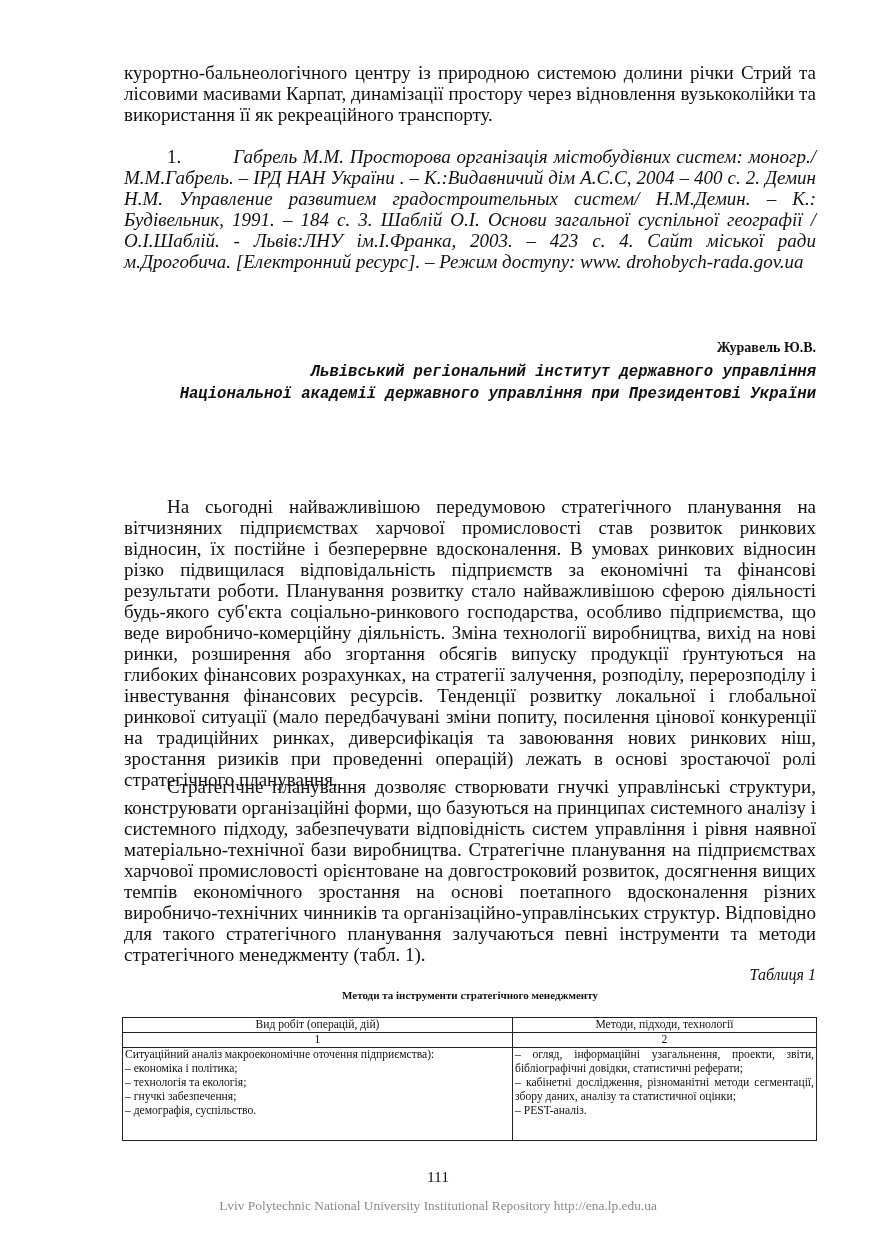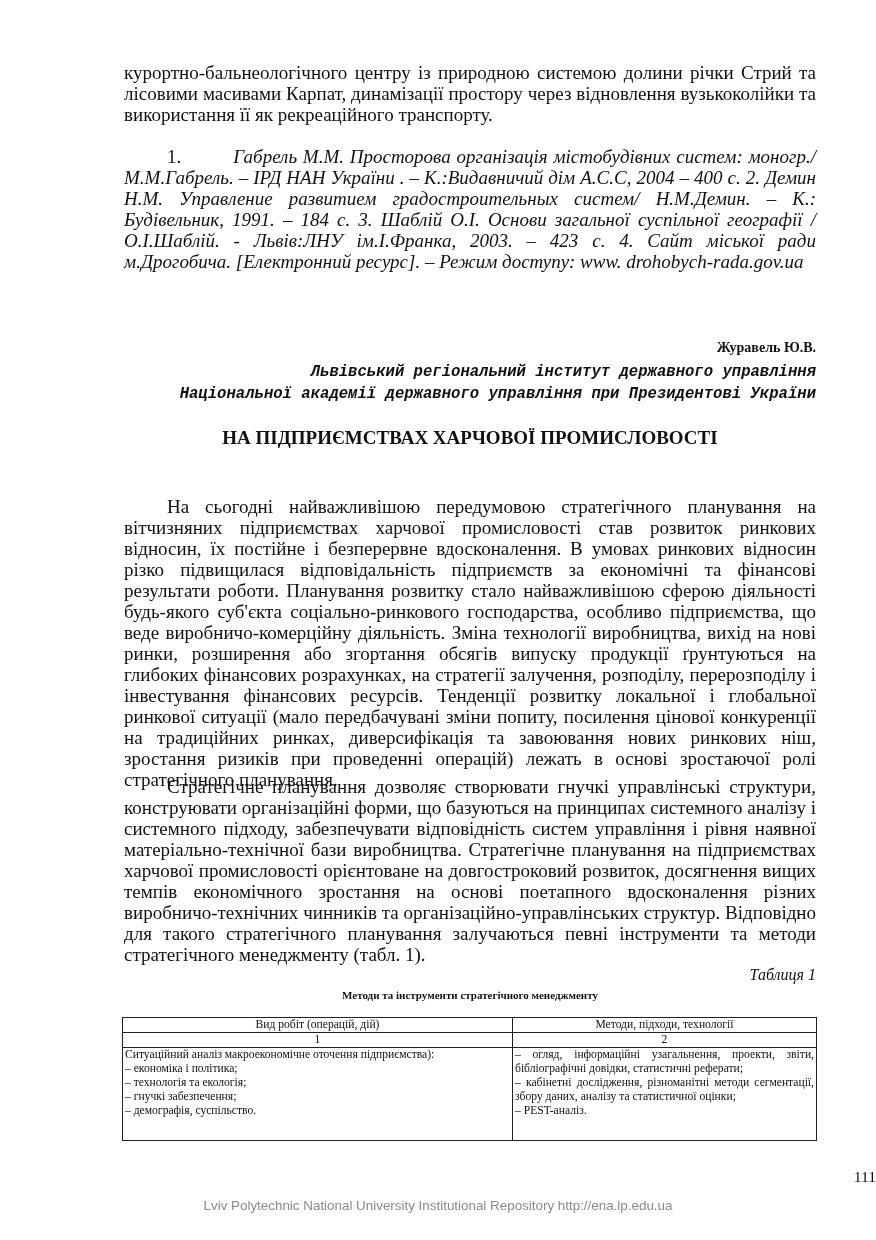--- a/index.html
+++ b/index.html
@@ -47,41 +47,40 @@
   table.methods td {
     border: 1.3px solid #222; padding: 0 2px; vertical-align: top;
   }
   table.methods td.c1 { width: 385px; }
   table.methods .hdr td { text-align: center; height: 14px; margin-left: 28px; }
   table.methods .body td { height: 92px; font-weight: normal; }
   table.methods .body td.c2 { text-align: justify; }
   .line { display: block; }
   .page-num {
     position: absolute; left: 0; width: 876px; top: 1168px;
-    text-align: right; font-size: 15.6px;
+    text-align: center; font-size: 15.6px;
   }
   .repo {
     position: absolute; left: 0; width: 876px; top: 1198px;
-    text-align: center; font-family: Liberation Sans, sans-serif;
+    text-align: center; font-family: Liberation Serif, serif;
     font-size: 13.4px; color: #8a8a8a;
   }
 </style>
 </head>
 <body>
 
 <p class="block para intro">курортно-бальнеологічного центру із природною системою долини річки Стрий та лісовими масивами Карпат, динамізації простору через відновлення вузькоколійки та використання її як рекреаційного транспорту.</p>
 
 <p class="block para indent refs"><span class="num">1.</span><span style="display:inline-block;width:52px"></span><span>Габрель М.М. Просторова організація містобудівних систем: моногр./М.М.Габрель. – ІРД НАН України . – К.:Видавничий дім А.С.С, 2004 – 400 с. 2. Демин Н.М. Управление развитием градостроительных систем/ Н.М.Демин. – К.: Будівельник, 1991. – 184 с. 3. Шаблій О.І. Основи загальної суспільної географії / О.І.Шаблій. -  Львів:ЛНУ ім.І.Франка, 2003. – 423 с. 4. Сайт міської ради м.Дрогобича. [Електронний ресурс]. – Режим доступу:   www. drohobych-rada.gov.ua</span></p>
 
 <div class="author">Журавель Ю.В.</div>
 <div class="affil affil1">Львівський регіональний інститут державного управління</div>
 <div class="affil affil2">Національної академії державного управління при Президентові України</div>
 
 <div class="title">
-  <div>НА ПІДПРИЄМСТВАХ ХАРЧОВОЇ ПРОМИСЛОВОСТІ</div>
 </div>
 
 <p class="block para indent body1">На сьогодні найважливішою передумовою стратегічного планування на вітчизняних підприємствах харчової промисловості став розвиток ринкових відносин, їх постійне і безперервне вдосконалення. В умовах ринкових відносин різко підвищилася відповідальність підприємств за економічні та фінансові результати роботи. Планування розвитку стало найважливішою сферою діяльності будь-якого суб'єкта соціально-ринкового господарства, особливо підприємства, що веде виробничо-комерційну діяльність. Зміна технології виробництва, вихід на нові ринки, розширення або згортання обсягів випуску продукції ґрунтуються на глибоких фінансових розрахунках, на стратегії залучення, розподілу, перерозподілу і інвестування фінансових ресурсів. Тенденції розвитку локальної і глобальної ринкової ситуації (мало передбачувані зміни попиту, посилення цінової конкуренції на традиційних ринках, диверсифікація та завоювання нових ринкових ніш, зростання ризиків при проведенні операцій) лежать в основі зростаючої ролі стратегічного планування.</p>
 <p class="block para indent body2">Стратегічне планування дозволяє створювати гнучкі управлінські структури, конструювати організаційні форми, що базуються на принципах системного аналізу і системного підходу, забезпечувати відповідність систем управління і рівня наявної матеріально-технічної бази виробництва. Стратегічне планування на підприємствах харчової промисловості орієнтоване на довгостроковий розвиток, досягнення вищих темпів економічного зростання на основі поетапного вдосконалення різних виробничо-технічних чинників та організаційно-управлінських структур. Відповідно для такого стратегічного планування залучаються певні інструменти та методи стратегічного менеджменту (табл. 1).</p>
 
 <div class="table-label">Таблиця 1</div>
 <div class="table-title">Методи та інструменти стратегічного менеджменту</div>
 
 <table class="methods">
   <tbody>

